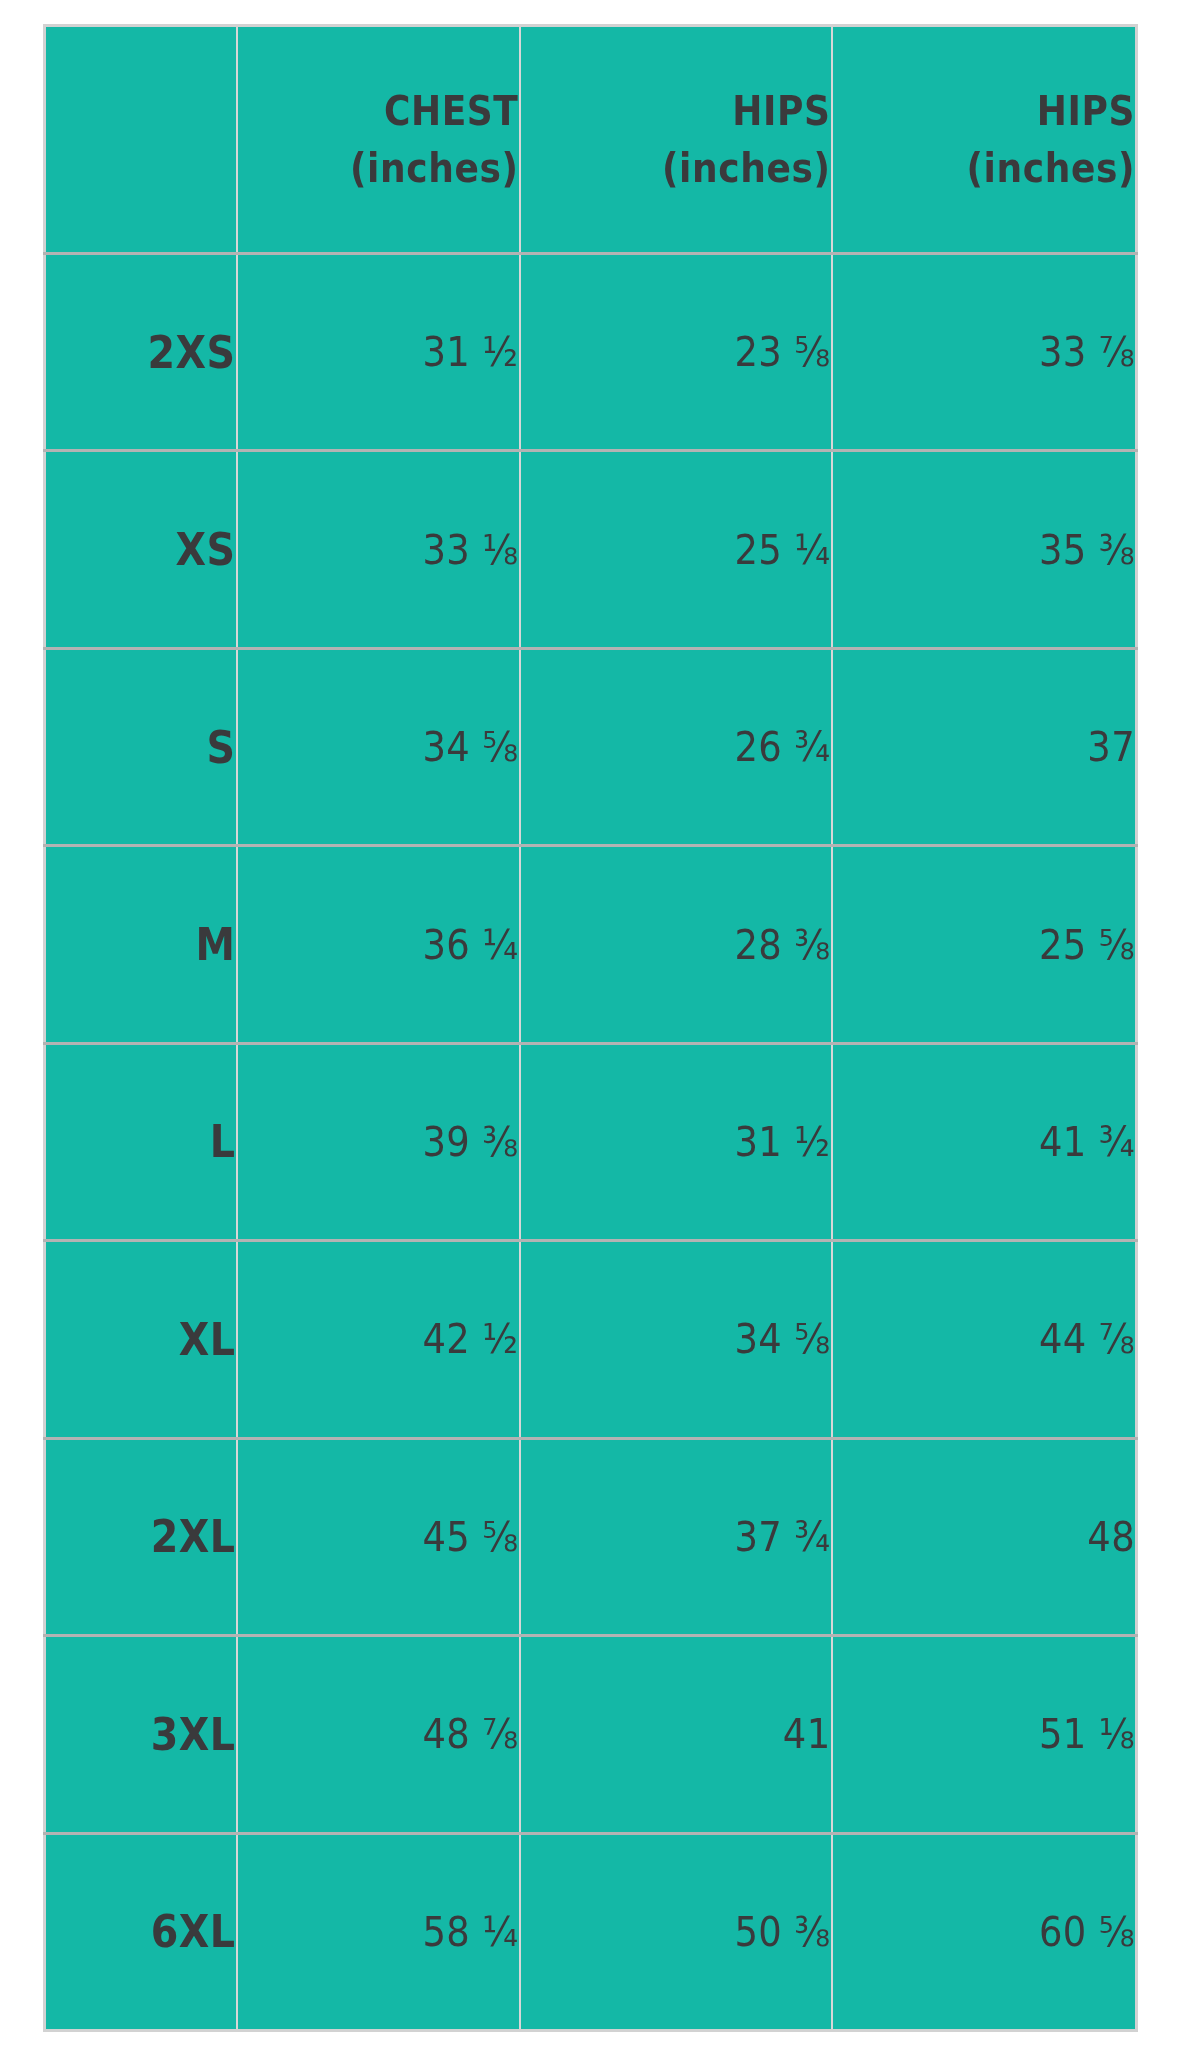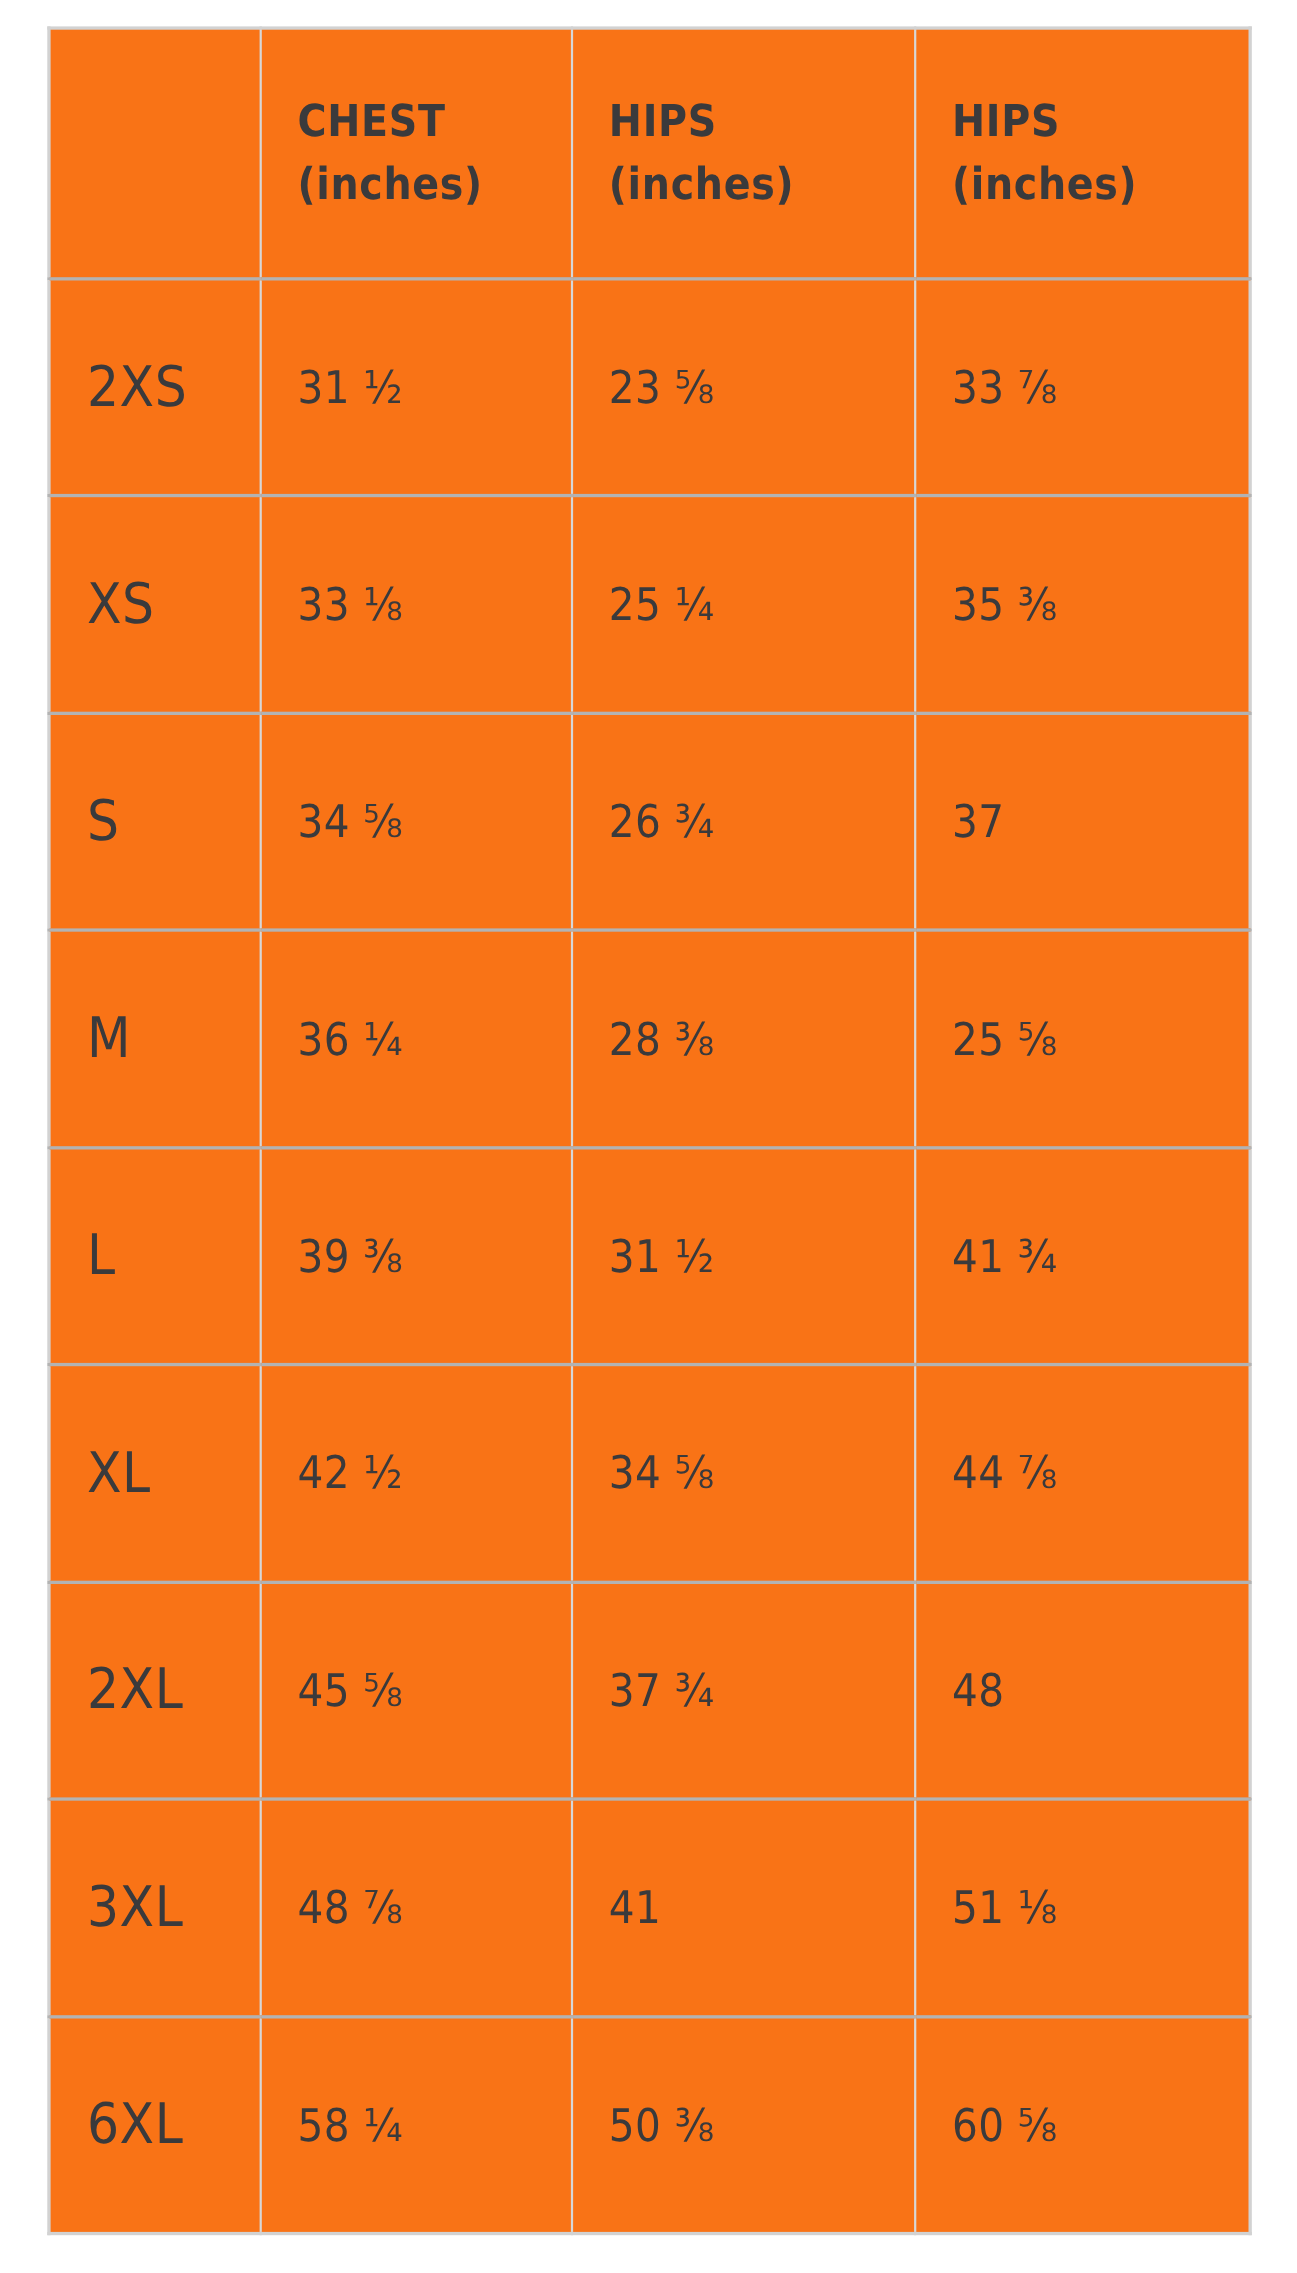--- a/index.html
+++ b/index.html
@@ -36,24 +36,24 @@
   col.c-size  { width: 192px; }
   col.c-chest { width: 283px; }
   col.c-waist { width: 312px; }
   col.c-hips  { width: 305px; }
 
   table.size-chart th,
   table.size-chart td {
     border-left: 2px solid #d7d7d7;
     border-right: 2px solid #d7d7d7;
     padding: 0 0 0 33px;
-    text-align: left;
+    text-align: right;
     vertical-align: middle;
     color: #3a3a3c;
-    background: #f97316;
+    background: #14b8a6;
   }
   table.size-chart th:first-child,
   table.size-chart td:first-child {
     border-left: none;
   }
   table.size-chart th:last-child,
   table.size-chart td:last-child {
     border-right: none;
   }
 
@@ -69,22 +69,22 @@
     font-stretch: condensed;
   }
   thead th .hdr-line { display: block; white-space: nowrap; }
   thead th.corner { border-bottom: 3px solid #b3b3b3; }
 
   
   tbody tr { height: 161px; }
   tbody tr + tr td { border-top: 3px solid #b3b3b3; }
 
   td.size-label {
-    font-weight: 400;
-    font-size: 51px;
+    font-weight: 700;
+    font-size: 44px;
     letter-spacing: 0.5px;
     font-stretch: condensed;
   }
   td.measure {
     font-weight: 400;
     font-size: 41px;
     letter-spacing: 0.4px;
     font-stretch: condensed;
   }
 </style>

